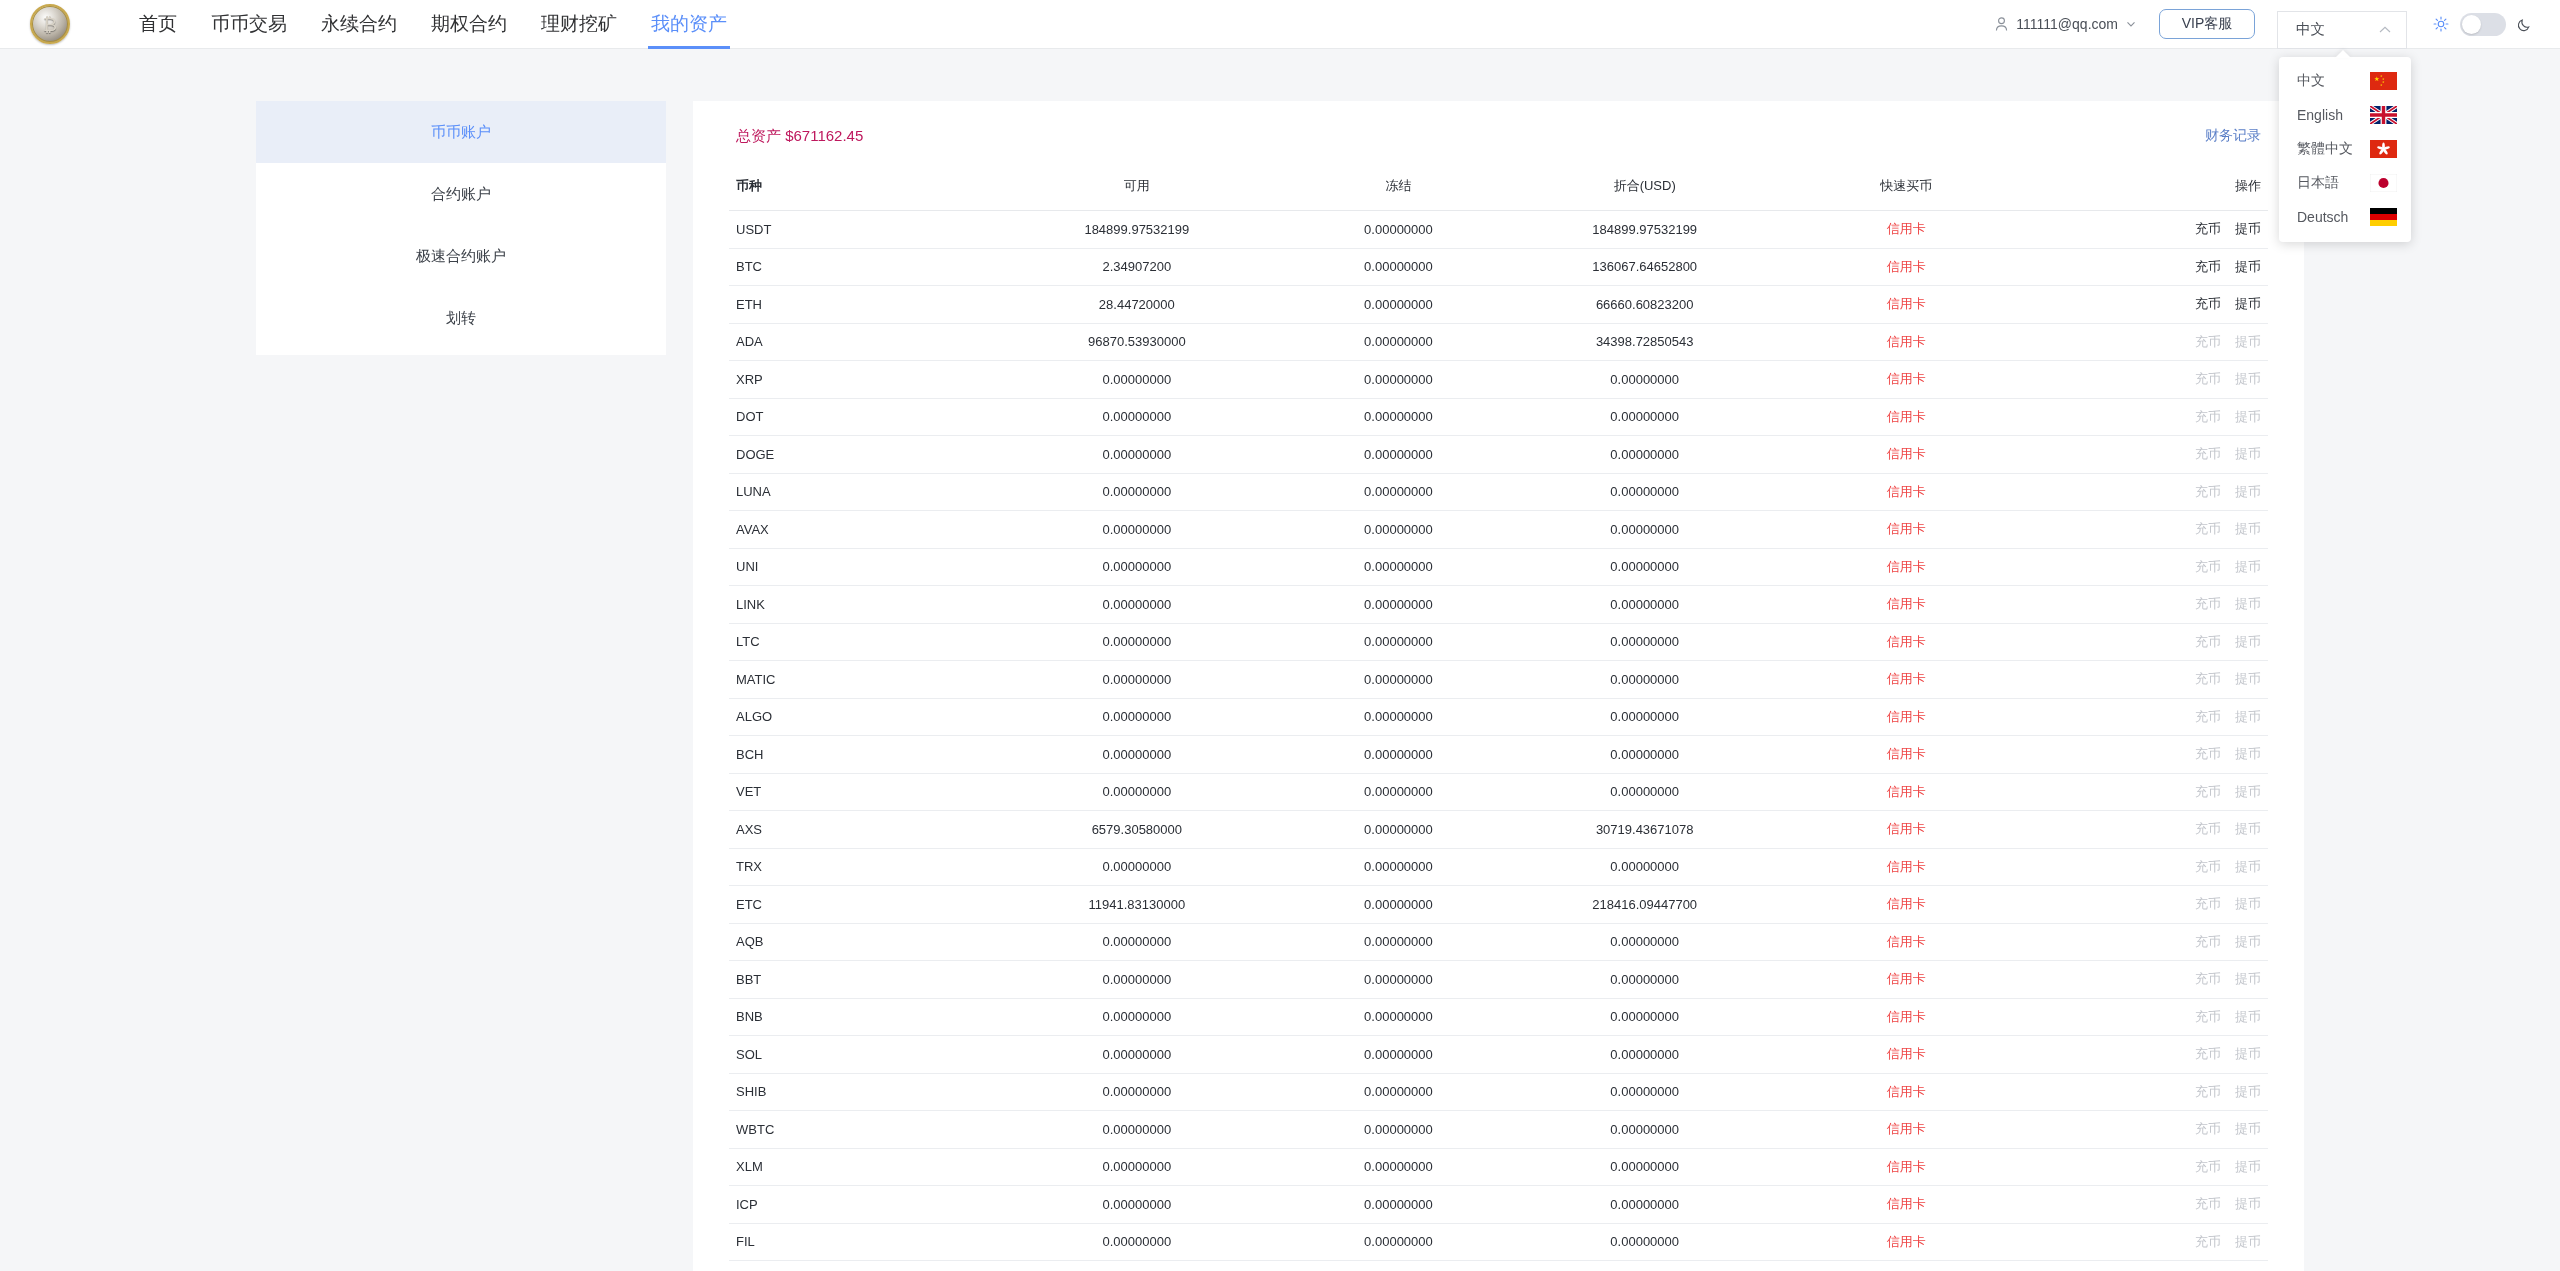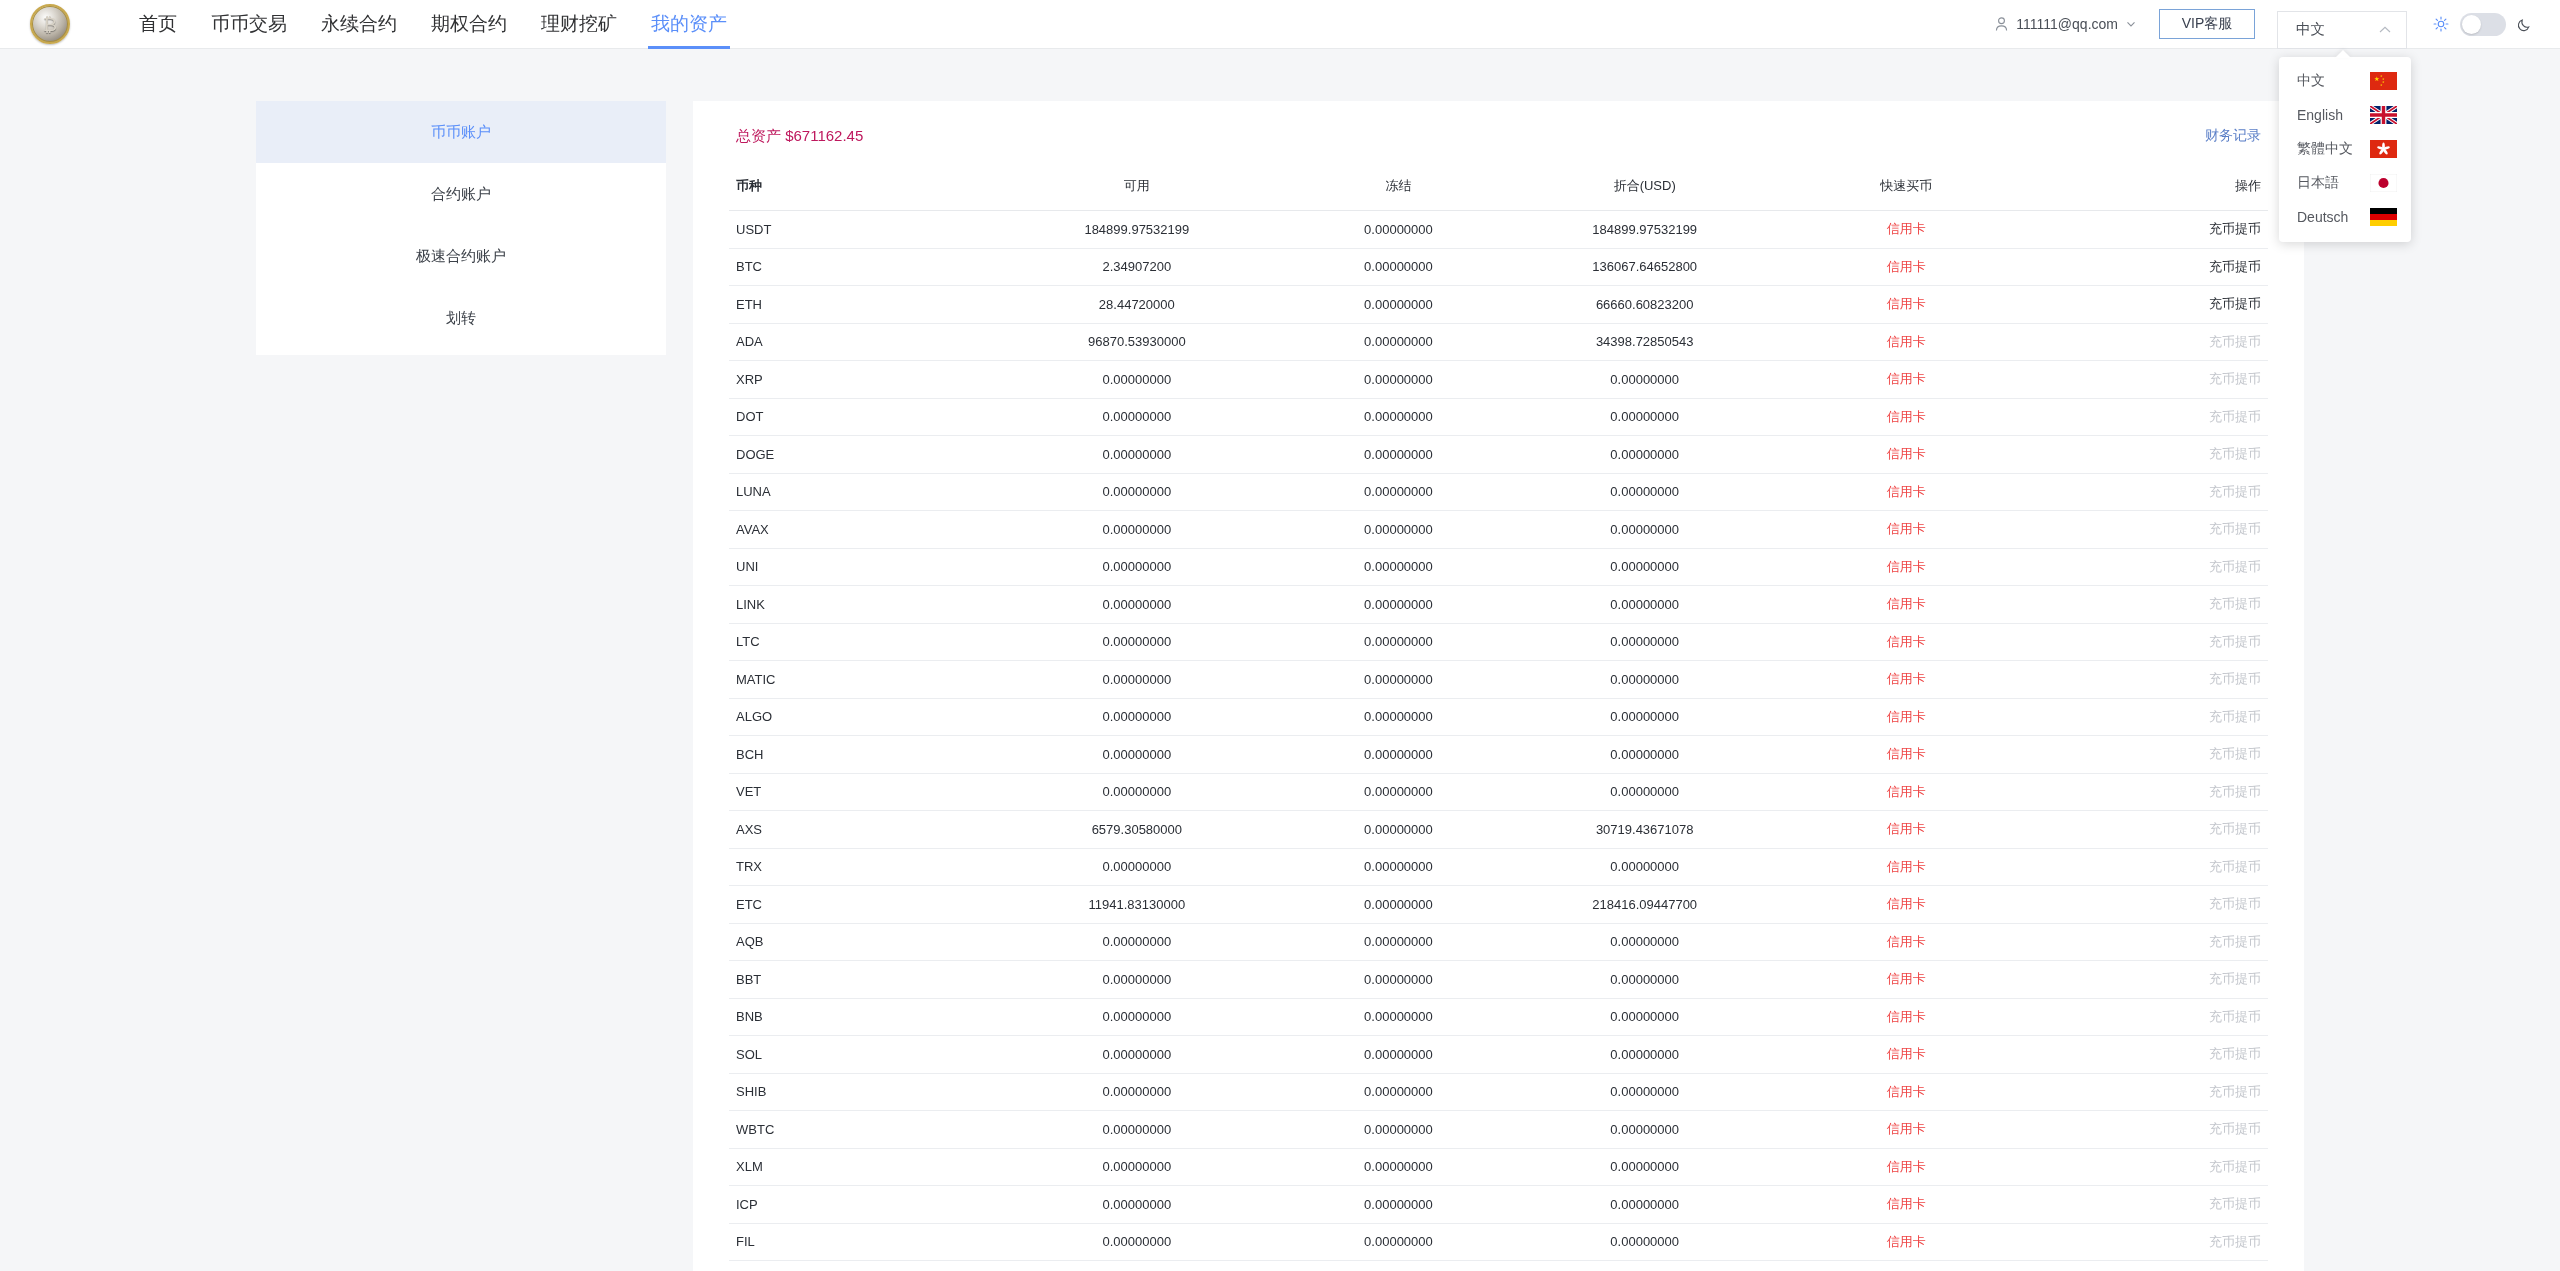--- a/index.html
+++ b/index.html
@@ -83,21 +83,21 @@
     cursor: pointer;
     padding-right: 22px;
   }
   .user-icon { width: 15px; height: 16px; display:block; }
   .chev { width: 12px; height: 12px; display:block; }
 
   .vip-btn {
     width: 96px; height: 30px;
     border: 1px solid #7aa3d8;
     background: #fff;
-    border-radius: 0;
+    border-radius: 7px;
     color: #3a4150;
     font-size: 14px;
     display: flex; align-items: center; justify-content: center;
     cursor: pointer;
     font-family: "Liberation Sans", "DejaVu Sans", sans-serif;
   }
 
   .lang-wrap { position: relative; margin-left: 22px; margin-top: 11px; }
   .lang-btn {
     width: 130px; height: 38px;
@@ -243,21 +243,21 @@
     vertical-align: middle;
     white-space: nowrap;
   }
   tbody tr:first-child td { border-top: 1px solid #e7e9ec; }
   td.c-coin { text-align: left; padding-left: 7px; }
   td.c-act { text-align: right; padding-right: 7px; }
 
   .act-link {
     color: #2b2f36;
     cursor: pointer;
-    margin-left: 0;
+    margin-left: 14px;
   }
   .act-link.muted { color: #c3c6cc; cursor: default; }
   .buy-link { color: #ef4444; cursor: pointer; }
 </style>
 </head>
 <body>
 
 <div class="header">
   <div class="logo"></div>
 

